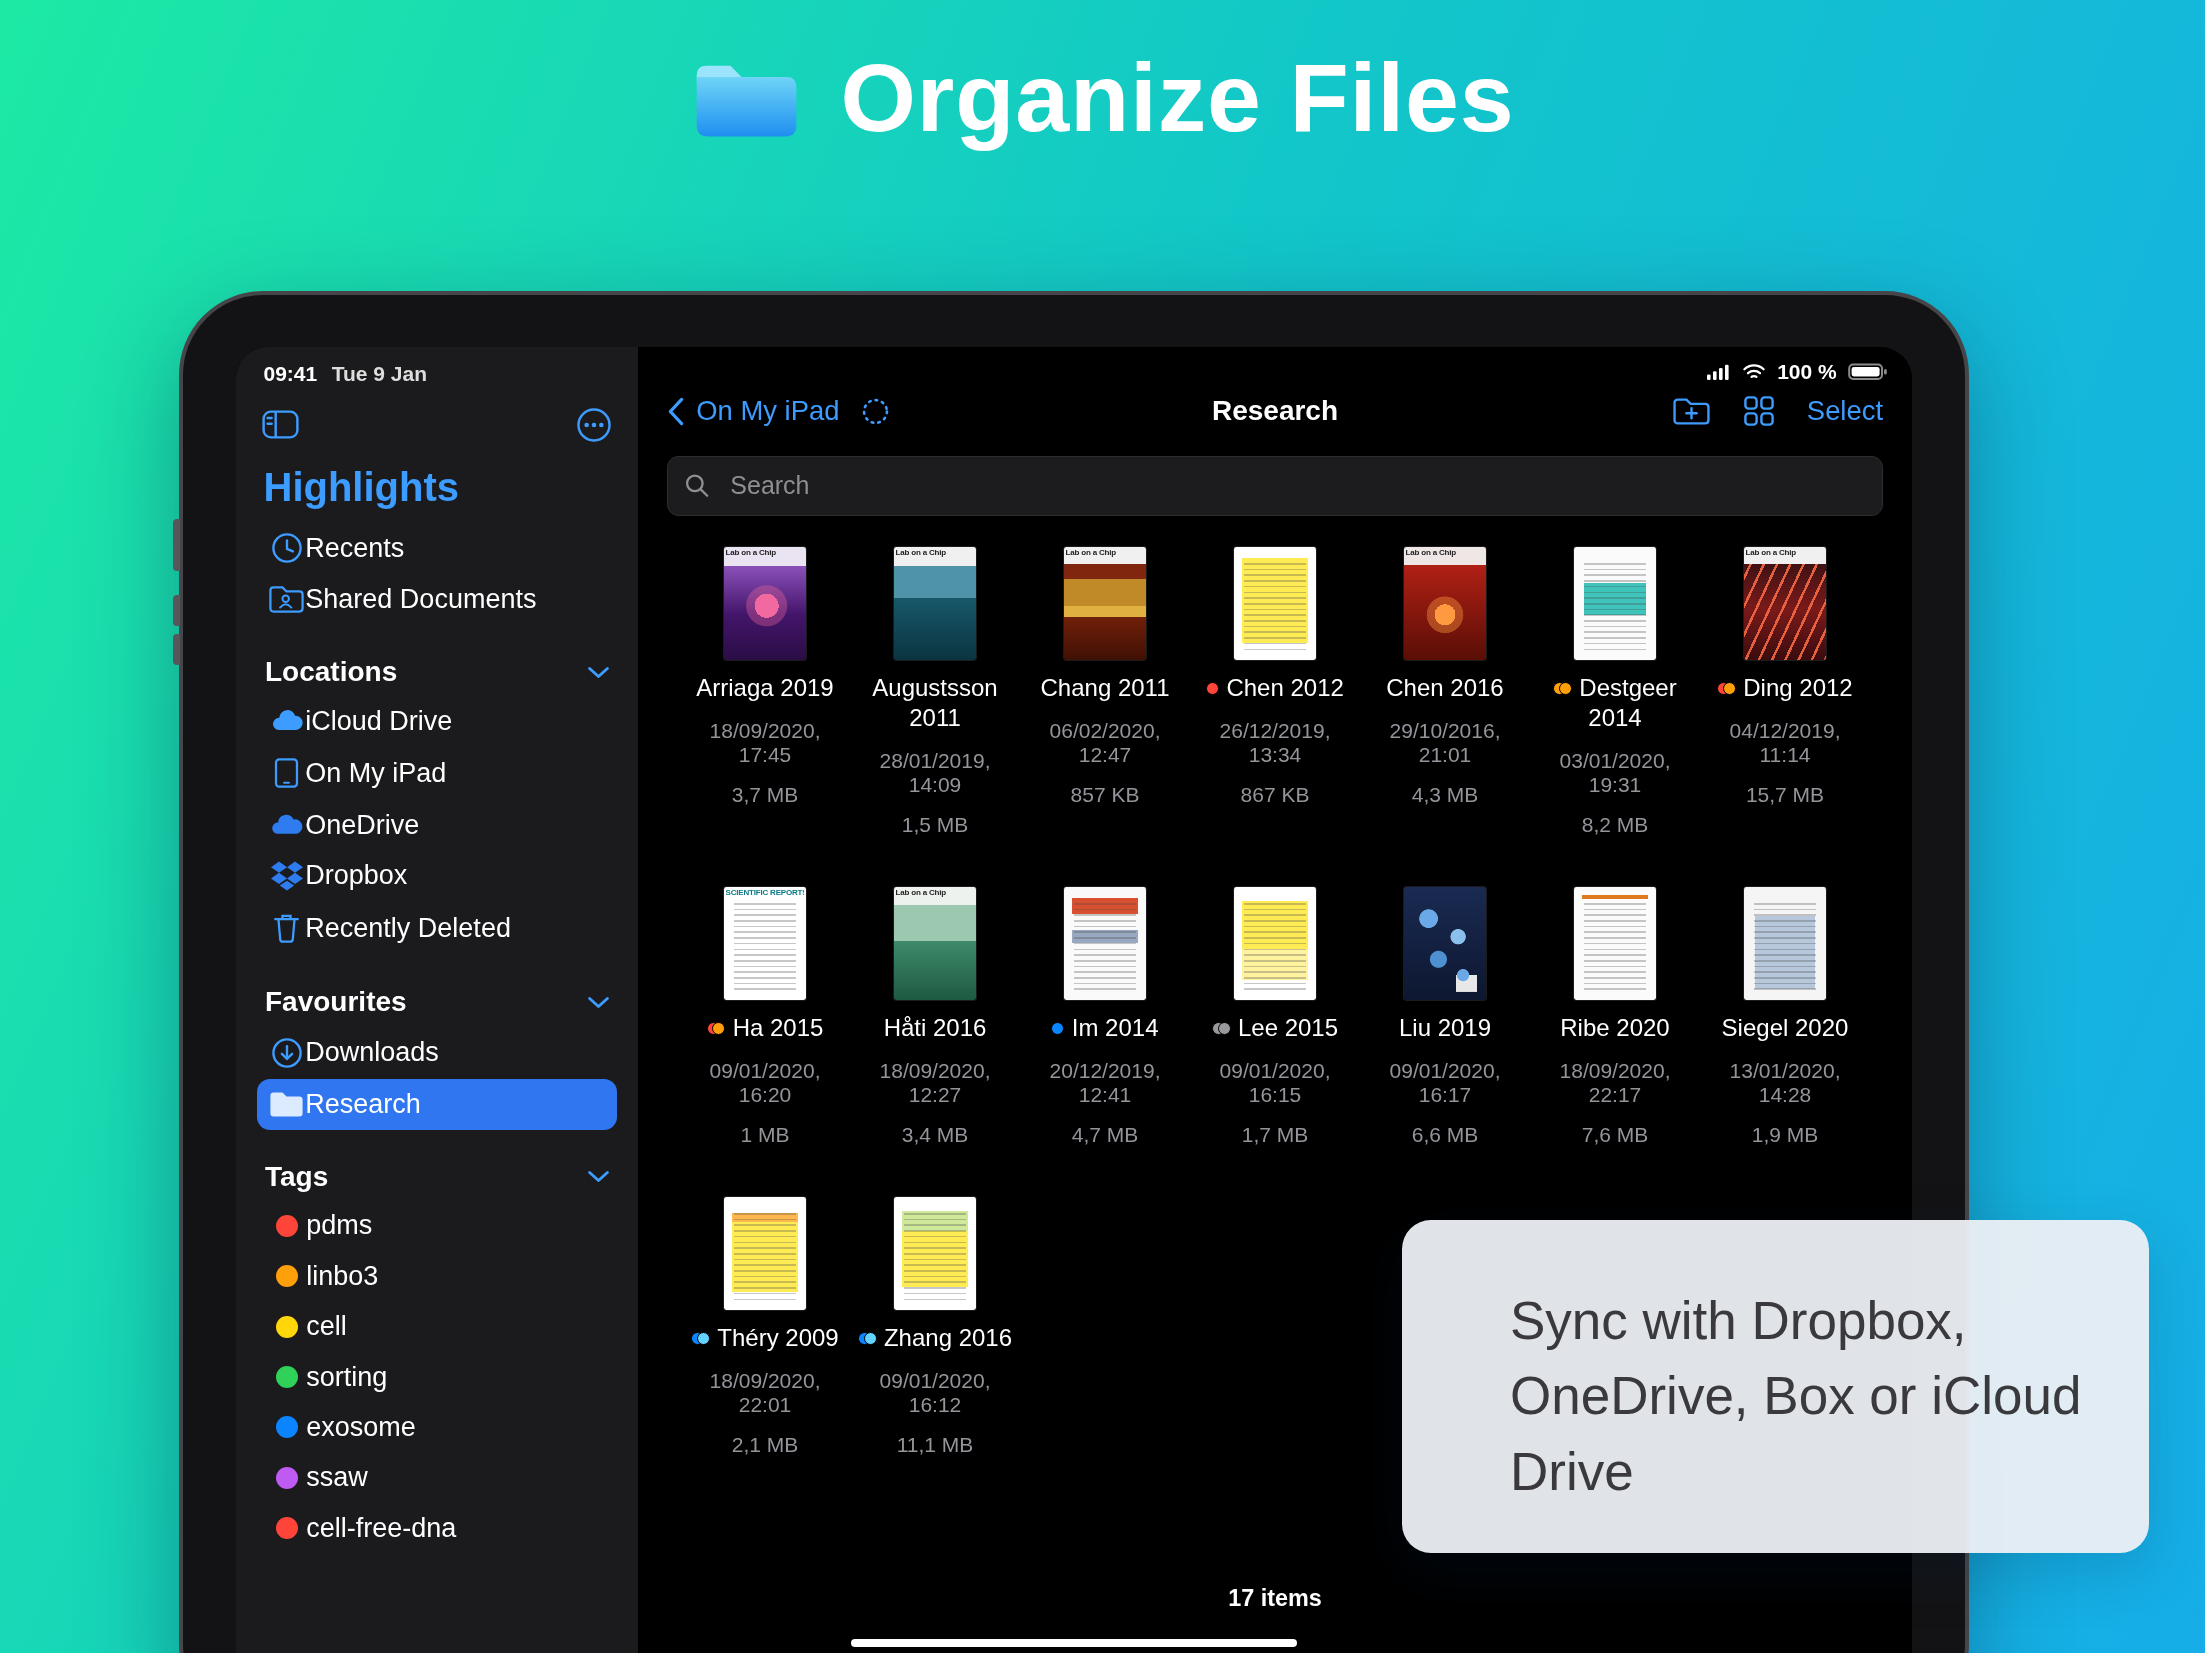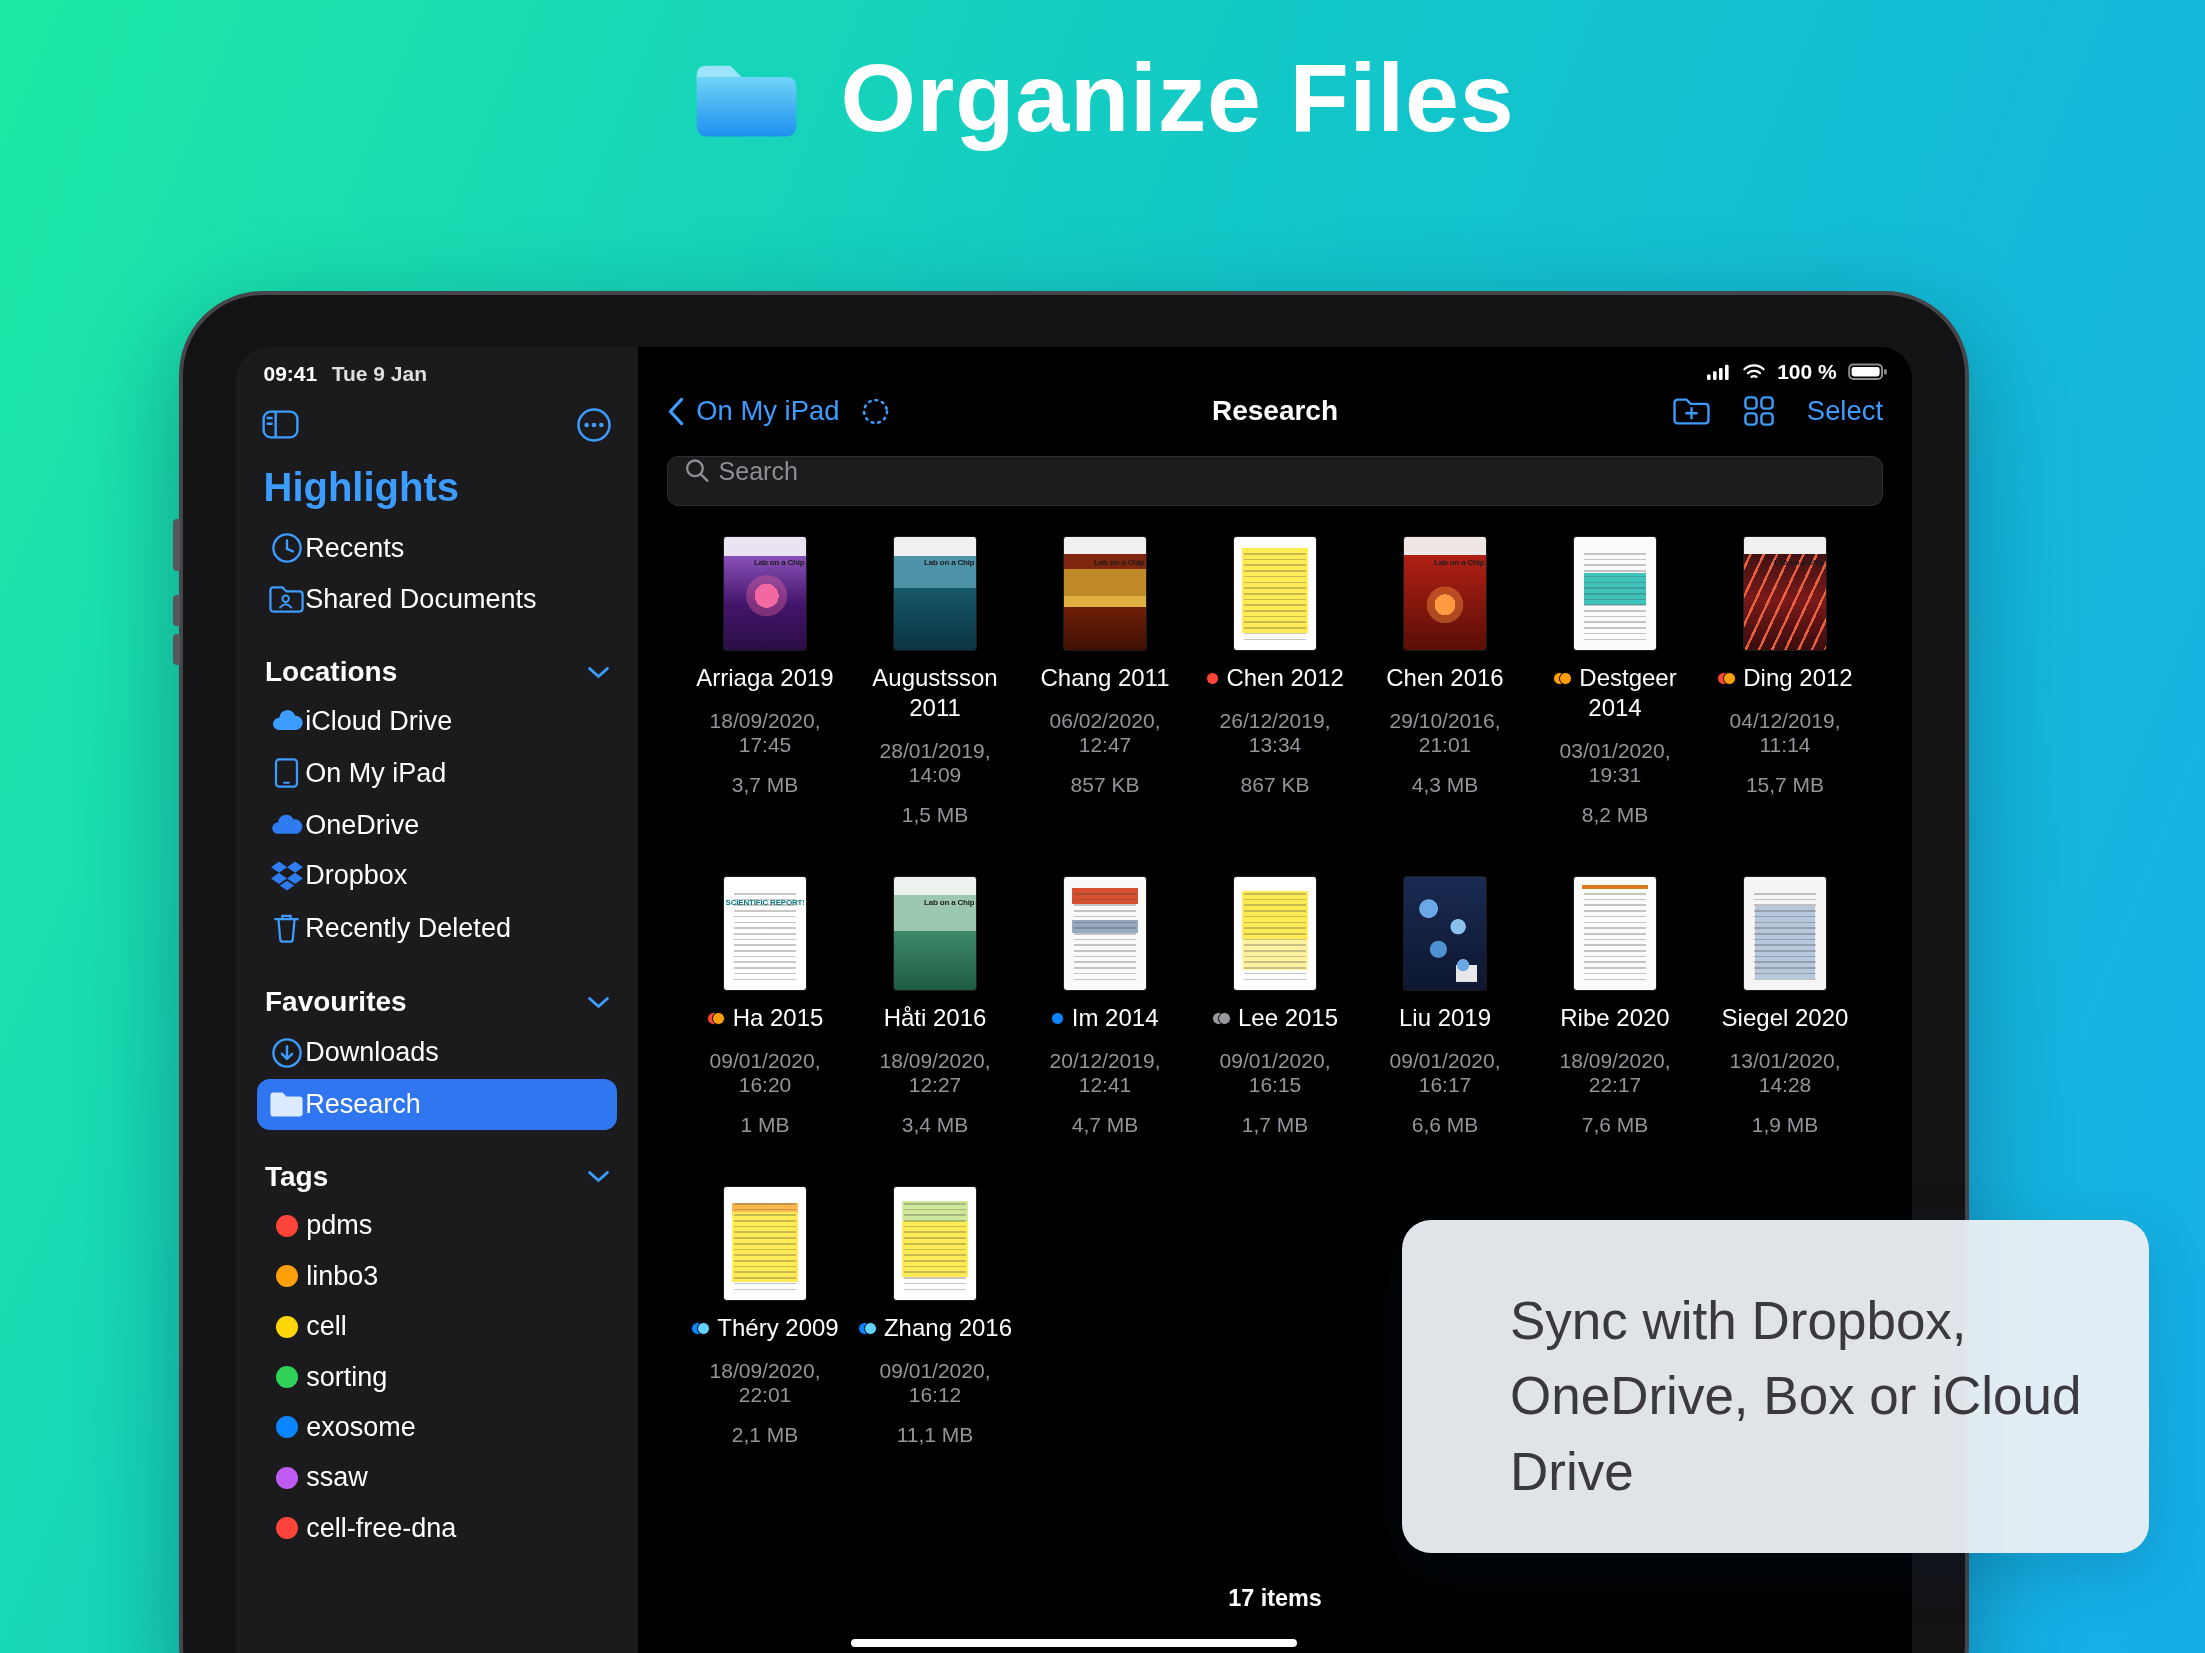--- a/index.html
+++ b/index.html
@@ -45,36 +45,36 @@
   .status-right { position: absolute; top: 13px; right: 24px; display: flex; gap: 11.3px;
     align-items: center; color: #fff; font-size: 21px; font-weight: 600; }
   .topbar { margin-top: 34px; height: 60px; display: flex; align-items: center; padding: 0 29px; position: relative; }
   .back-group { display: flex; align-items: center; gap: 11.3px; color: #3d9cff; font-size: 27.4px; }
   .sync-icon-wrap { margin-left: 21px; display: flex; }
   .nav-title { position: absolute; left: 50%; transform: translateX(-50%);
     color: #fff; font-size: 28px; font-weight: 600; }
   .right-group { margin-left: auto; display: flex; align-items: center; gap: 32px; }
   .select-label { color: #3d9cff; font-size: 27.4px; }
 
-  .searchbar { margin: 14.5px 29px 0; height: 50px; background: #1c1c1e; border: 0.8px solid #2e2e31;
-    border-radius: 11.3px; display: flex; align-items: flex-start; gap: 8px; padding: 0 16px; }
+  .searchbar { margin: 14.5px 29px 0; height: 60px; background: #1c1c1e; border: 0.8px solid #2e2e31;
+    border-radius: 11.3px; display: flex; align-items: center; gap: 20px; padding: 0 16px; }
   .searchbar input { background: transparent; border: none; outline: none; color: #e5e5ea;
     font-size: 25px; width: 100%; font-family: "Liberation Sans", sans-serif; }
   .searchbar input::placeholder { color: #8e8e93; }
 
   .file-grid { margin-top: 31px; padding: 0 42px; display: grid;
     grid-template-columns: repeat(7, 1fr); row-gap: 50px; justify-items: center; }
   .file-card { width: 161px; display: flex; flex-direction: column; align-items: center; text-align: center; }
   .thumb { width: 82px; height: 113px; border-radius: 2.4px; position: relative; margin-bottom: 13px;
     background-repeat: no-repeat; background-size: cover;
     box-shadow: 0 0 0 0.8px rgba(255,255,255,.14), 0 2.4px 8px rgba(0,0,0,.65); }
   .thumb.lines::after { content: ""; position: absolute; left: 9.7px; right: 9.7px; top: 16px; bottom: 8px;
     background: repeating-linear-gradient(180deg, rgba(70,70,70,.30) 0 1.6px, rgba(0,0,0,0) 1.6px 5.7px); }
-  .thumb-label { position: absolute; top: 21px; left: 1.6px; right: 1.6px; font-size: 8px; font-weight: 700;
-    text-align: right; white-space: nowrap; overflow: hidden; letter-spacing: -0.2px; }
+  .thumb-label { position: absolute; top: 1px; left: 1.6px; right: 1.6px; font-size: 8px; font-weight: 700;
+    text-align: left; white-space: nowrap; overflow: hidden; letter-spacing: -0.2px; }
   .thumb-label:empty { display: none; }
   .file-name { color: #fff; font-size: 24px; line-height: 1.25; max-width: 158px; }
   .dots { display: inline; margin-right: 7.3px; }
   .dots:empty { display: none; margin: 0; }
   .dot { display: inline-block; width: 13px; height: 13px; border-radius: 50%;
     border: 1.6px solid #000; vertical-align: 0.8px; }
   .dot + .dot { margin-left: -7.3px; }
   .file-date, .file-size { color: #94949b; font-size: 21px; margin-top: 16px; }
 
   .items-count { position: absolute; top: 1238px; left: 0; right: 0; text-align: center;

